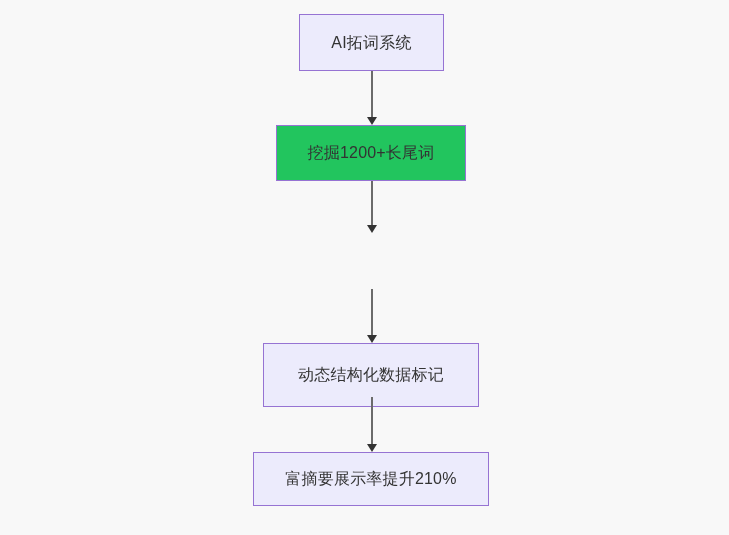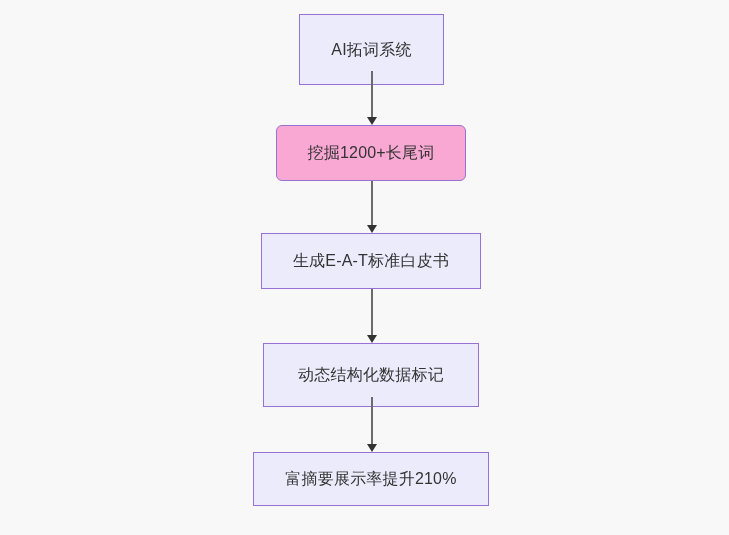--- a/index.html
+++ b/index.html
@@ -56,41 +56,38 @@
     border-left: 5px solid transparent;
     border-right: 5px solid transparent;
     border-top: 8px solid #333333;
   }
 </style>
 </head>
 <body style="background: rgb(248, 248, 248);">
 
 <div id="flowchart">
 
-  <div class="node" style="left: 299px; top: 14px; width: 145px; height: 71px; background: rgb(236, 235, 252); border-color: rgb(150, 115, 211); color: rgb(51, 51, 51);">
+  <div class="node" style="left: 299px; top: 14px; width: 145px; height: 57px; background: rgb(236, 235, 252); border-color: rgb(150, 115, 211); color: rgb(51, 51, 51);">
     <span class="node-label">AI拓词系统</span>
   </div>
 
   <div class="edge" style="left: 371px; top: 71px; width: 2px; height: 54px;">
     <div class="edge-line" style="height: 47px; background: rgb(107, 107, 107);"></div>
     <div class="edge-head" style="top: 46px; border-top-color: rgb(51, 51, 51);"></div>
   </div>
 
-  <div class="node" style="left: 276px; top: 125px; width: 190px; height: 56px; background: #f9a8d4; border-color: rgb(150, 115, 211); color: rgb(51, 51, 51); border-radius: 6px;">
+  <div class="node" style="left: 276px; top: 125px; width: 190px; height: 56px; background: #22c55e; border-color: rgb(150, 115, 211); color: rgb(51, 51, 51);">
     <span class="node-label">挖掘1200+长尾词</span>
   </div>
 
   <div class="edge" style="left: 371px; top: 181px; width: 2px; height: 52px;">
     <div class="edge-line" style="height: 45px; background: rgb(107, 107, 107);"></div>
     <div class="edge-head" style="top: 44px; border-top-color: rgb(51, 51, 51);"></div>
   </div>
 
-  <div class="node" style="left: 261px; top: 233px; width: 220px; height: 56px; background: rgb(236, 235, 252); border-color: rgb(150, 115, 211); color: rgb(51, 51, 51);">
-    <span class="node-label">生成E-A-T标准白皮书</span>
-  </div>
 
   <div class="edge" style="left: 371px; top: 289px; width: 2px; height: 54px;">
     <div class="edge-line" style="height: 47px; background: rgb(107, 107, 107);"></div>
     <div class="edge-head" style="top: 46px; border-top-color: rgb(51, 51, 51);"></div>
   </div>
 
   <div class="node" style="left: 263px; top: 343px; width: 216px; height: 64px; background: rgb(236, 235, 252); border-color: rgb(150, 115, 211); color: rgb(51, 51, 51);">
     <span class="node-label">动态结构化数据标记</span>
   </div>
 

